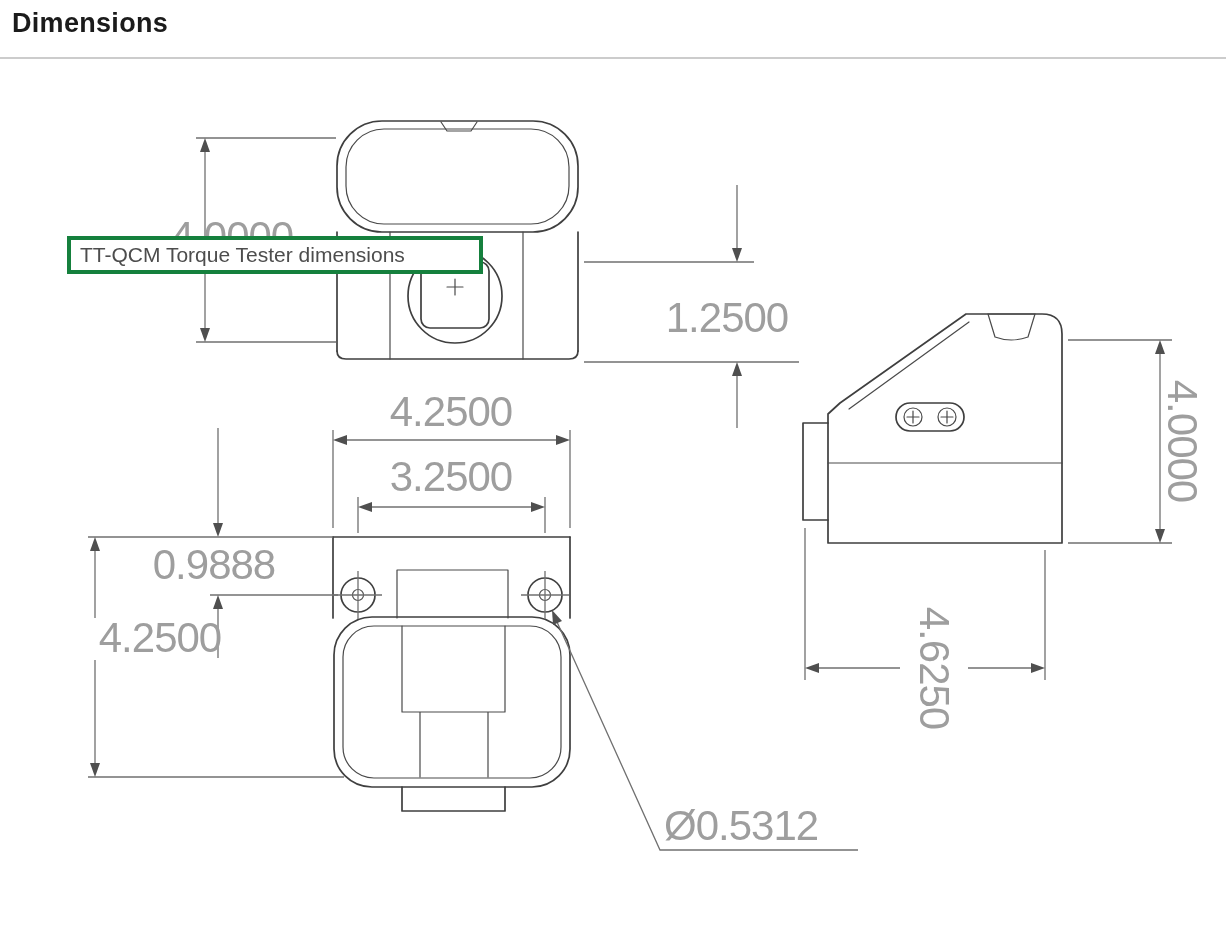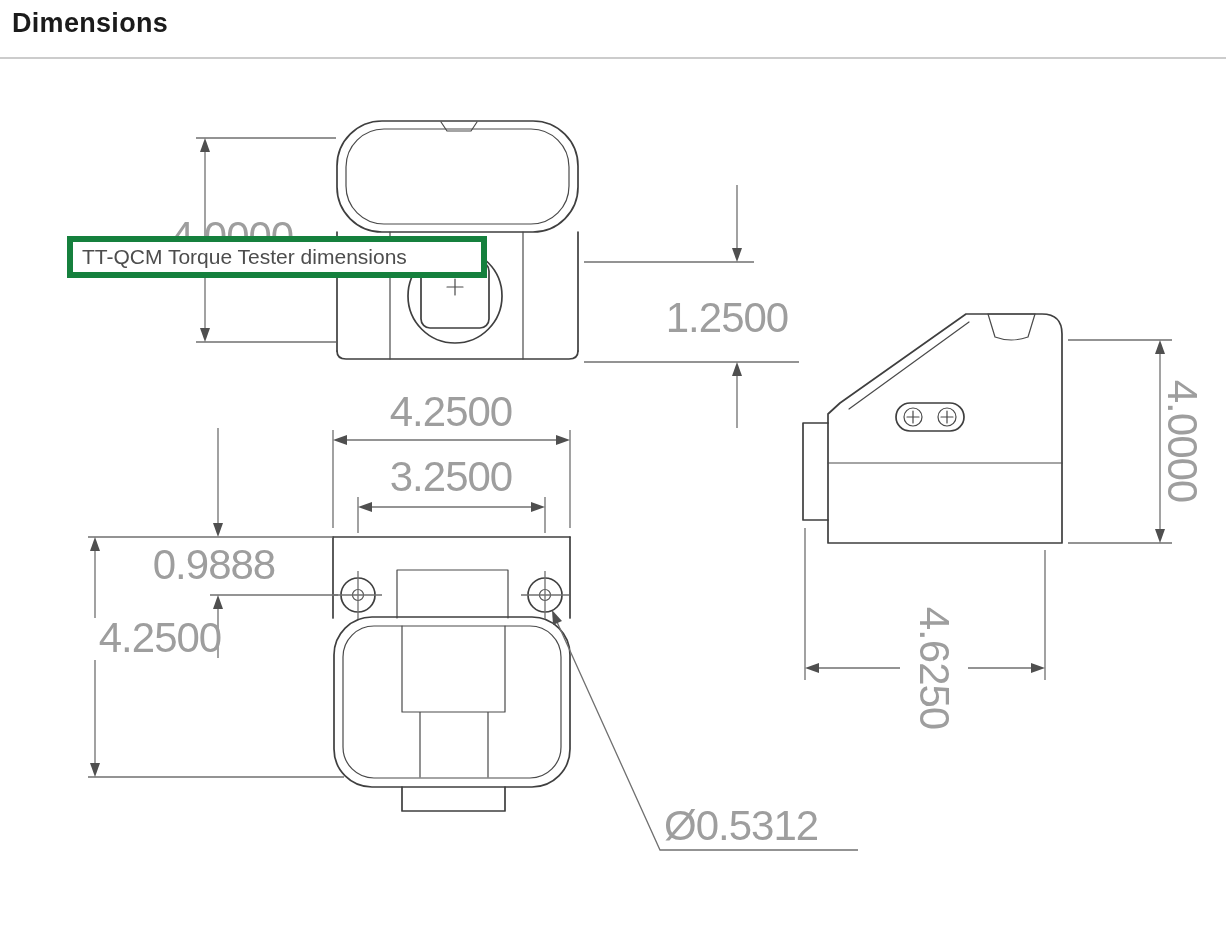--- a/index.html
+++ b/index.html
@@ -7,21 +7,21 @@
   .page{position:relative;width:1226px;height:930px;background:#fff;}
   .page-title{position:absolute;left:12px;top:8px;font-size:27px;font-weight:700;color:#1b1b1b;letter-spacing:0.3px;}
   .title-divider{position:absolute;left:0;top:57px;width:1226px;height:2px;background:#cccccc;}
   .drawing-svg{position:absolute;left:0;top:0;width:1226px;height:930px;}
   .obj{stroke:#3f3f3f;stroke-width:1.7;fill:none;stroke-linecap:round;stroke-linejoin:round;}
   .obj-thin{stroke:#4a4a4a;stroke-width:1.2;fill:none;stroke-linecap:round;}
   .dim{stroke:#707070;stroke-width:1.3;fill:none;stroke-linecap:butt;}
   .arrow{fill:#4f4f4f;stroke:none;}
   .dim-text{font-family:"Liberation Sans",sans-serif;font-size:42px;fill:#9e9e9e;letter-spacing:-1px;}
   .tooltip{position:absolute;left:67px;top:236px;width:399px;height:30px;background:#ffffff;
-           border:6px solid #15803d;font-size:21px;color:#4d4d4d;line-height:30px;
+           border:4px solid #15803d;font-size:21px;color:#4d4d4d;line-height:30px;
            padding-left:9px;white-space:nowrap;z-index:5;}
 </style>
 </head>
 <body>
 
 <div class="page">
 
   <div class="page-title">Dimensions</div>
   <div class="title-divider"></div>
 

